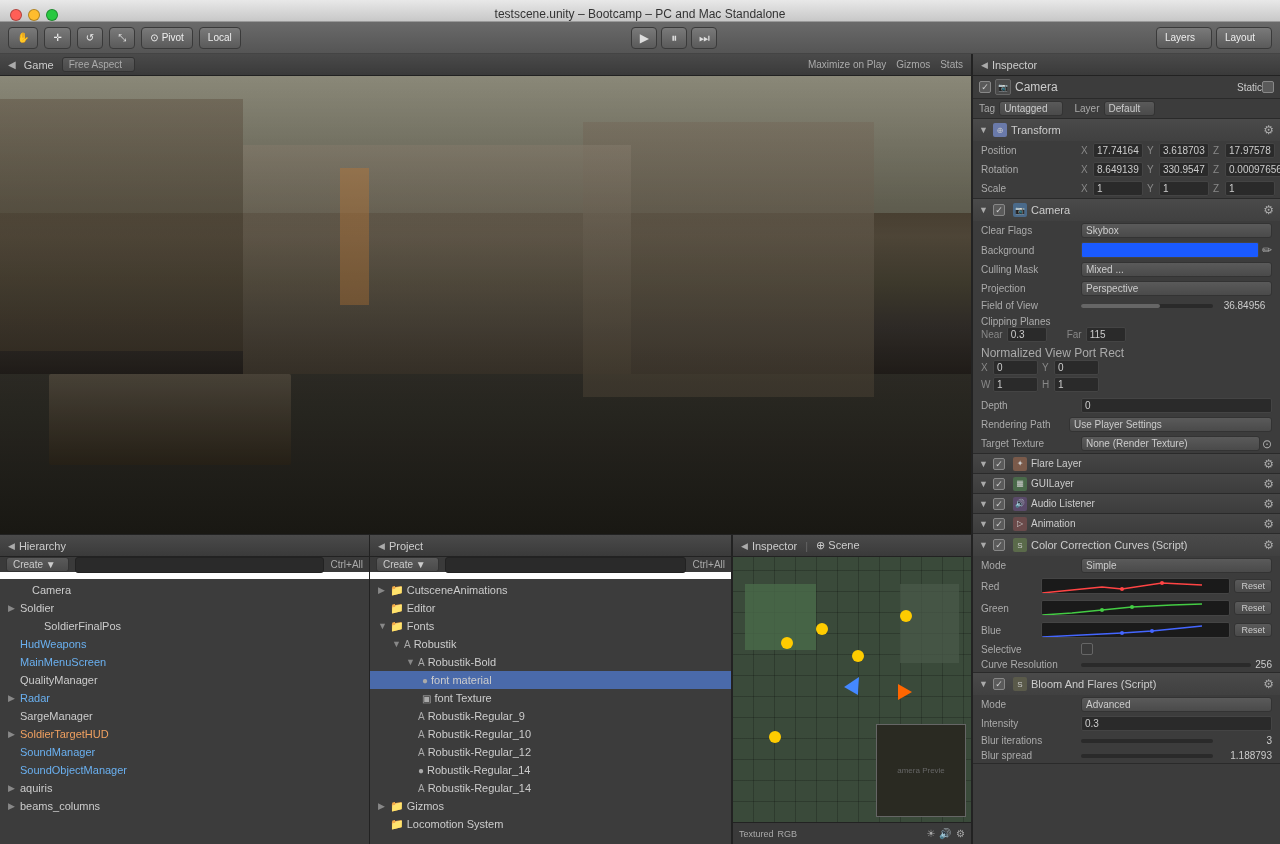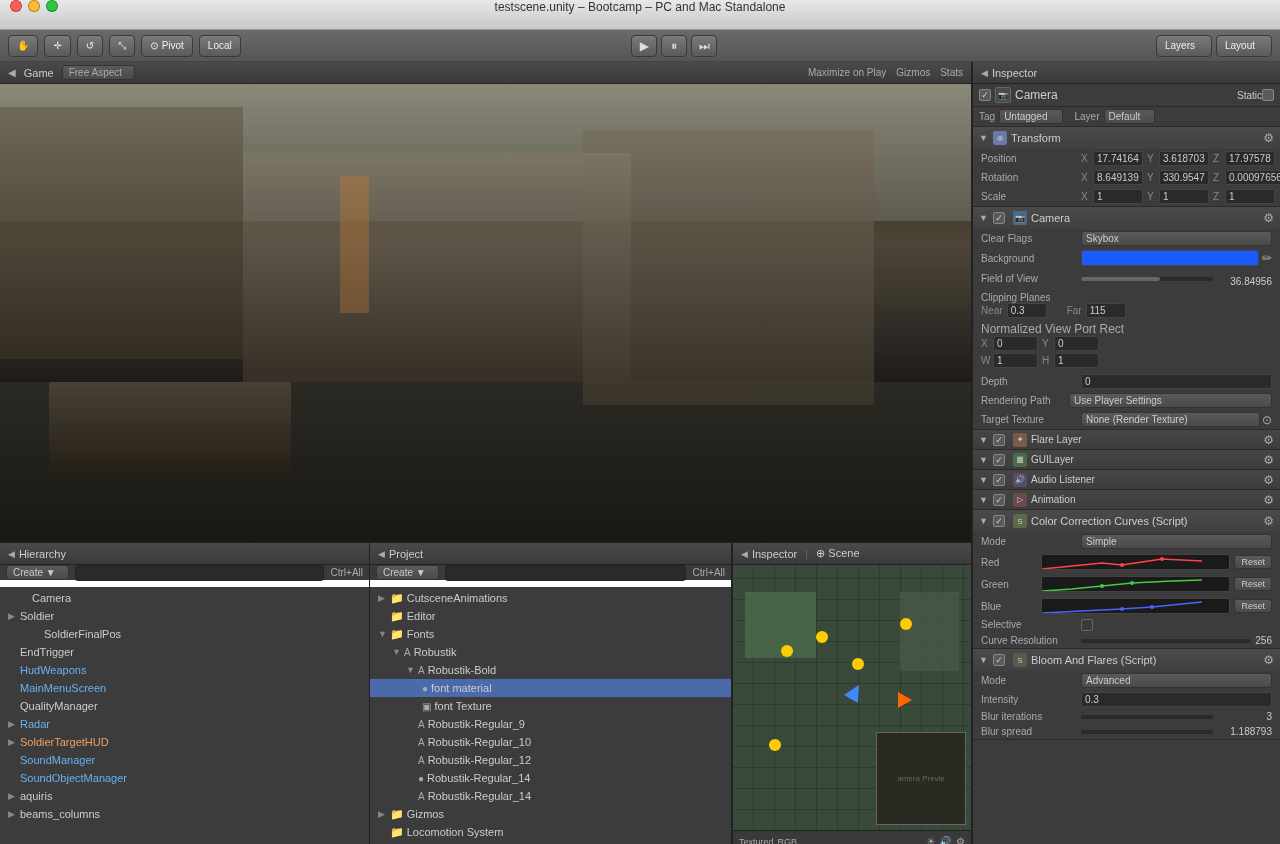--- a/index.html
+++ b/index.html
@@ -8,24 +8,24 @@
       font-size: 11px;
       background: #3a3a3a;
       color: #ddd;
       width: 1280px;
       height: 844px;
       overflow: hidden;
     }
 
     
     .title-bar {
-      height: 30px;
+      height: 22px;
       background: linear-gradient(to bottom, #e8e8e8, #c8c8c8);
       display: flex;
-      align-items: flex-start;
+      align-items: flex-end;
       justify-content: center;
       position: relative;
       border-bottom: 1px solid #999;
     }
     .title-bar-text {
       font-size: 12px;
       color: #333;
       font-weight: 500;
     }
     .window-controls {
@@ -461,21 +461,21 @@
       background: #2a2a2a;
       border-radius: 2px;
       position: relative;
     }
     .fov-slider-fill {
       height: 100%;
       background: #666;
       border-radius: 2px;
       width: 60%;
     }
-    .fov-value { font-size: 10px; color: #ccc; margin-left: 4px; width: 55px; text-align: right; margin-top: 6px; }
+    .fov-value { font-size: 10px; color: #ccc; margin-left: 4px; width: 55px; text-align: center; }
 
     .clipping-section { padding: 2px 8px; }
     .clipping-label { font-size: 10px; color: #aaa; margin-bottom: 2px; }
     .clipping-fields { display: flex; gap: 20px; }
     .clipping-field { display: flex; align-items: center; gap: 4px; }
     .clipping-field-label { font-size: 10px; color: #888; }
     .clipping-field-value {
       background: #2a2a2a;
       border: 1px solid #444;
       border-radius: 2px;
@@ -589,21 +589,21 @@
       background: linear-gradient(to bottom, #5a5a5a, #4a4a4a);
       border: 1px solid #333;
       border-radius: 3px;
       font-size: 9px;
       color: #ccc;
       padding: 1px 6px;
       cursor: pointer;
       margin-left: 4px;
     }
 
-    .selective-row { display: flex; padding: 2px 8px; }
+    .selective-row { display: flex; align-items: center; padding: 2px 8px; }
     .selective-label { font-size: 10px; color: #aaa; width: 100px; }
     .selective-checkbox { width: 12px; height: 12px; background: #3a3a3a; border: 1px solid #666; border-radius: 2px; }
 
     .curve-resolution-row {
       display: flex;
       align-items: center;
       padding: 2px 8px;
     }
     .curve-resolution-label { font-size: 10px; color: #aaa; width: 100px; }
     .curve-resolution-slider {
@@ -819,24 +819,20 @@
           <div class="tree-item" style="padding-left:8px;">
             <span class="arrow">▶</span>
             <span>Soldier</span>
           </div>
 
           <div class="tree-item" style="padding-left:32px;">
             <span class="arrow"></span>
             <span>SoldierFinalPos</span>
           </div>
 
-          <div class="tree-item" style="padding-left:8px;">
-            <span class="arrow"></span>
-            <span>EndTrigger</span>
-          </div>
 
           <div class="tree-item blue-link" style="padding-left:8px;">
             <span class="arrow"></span>
             <span>HudWeapons</span>
           </div>
 
           <div class="tree-item blue-link" style="padding-left:8px;">
             <span class="arrow"></span>
             <span>MainMenuScreen</span>
           </div>
@@ -844,20 +840,24 @@
           <div class="tree-item" style="padding-left:8px;">
             <span class="arrow"></span>
             <span>QualityManager</span>
           </div>
 
           <div class="tree-item blue-link" style="padding-left:8px;">
             <span class="arrow">▶</span>
             <span>Radar</span>
           </div>
 
+          <div class="tree-item" style="padding-left:8px;">
+            <span class="arrow"></span>
+            <span>SargeManager</span>
+          </div>
 
           <div class="tree-item orange-link" style="padding-left:8px;">
             <span class="arrow">▶</span>
             <span>SoldierTargetHUD</span>
           </div>
 
           <div class="tree-item blue-link" style="padding-left:8px;">
             <span class="arrow"></span>
             <span>SoundManager</span>
           </div>
@@ -1131,21 +1131,33 @@
             <span>Skybox</span>
           </div>
         </div>
 
         <div class="prop-row">
           <span class="prop-label">Background</span>
           <div class="background-value"></div>
           <span style="color:#aaa;font-size:12px;margin-left:3px;">✏</span>
         </div>
 
-
+        <div class="prop-row">
+          <span class="prop-label">Culling Mask</span>
+          <div class="culling-value">
+            <span>Mixed ...</span>
+          </div>
+        </div>
+
+        <div class="prop-row">
+          <span class="prop-label">Projection</span>
+          <div class="projection-value">
+            <span>Perspective</span>
+          </div>
+        </div>
 
         <div class="fov-row">
           <span class="fov-label">Field of View</span>
           <div class="fov-slider">
             <div class="fov-slider-fill"></div>
           </div>
           <span class="fov-value">36.84956</span>
         </div>
 
         <div class="clipping-section">

